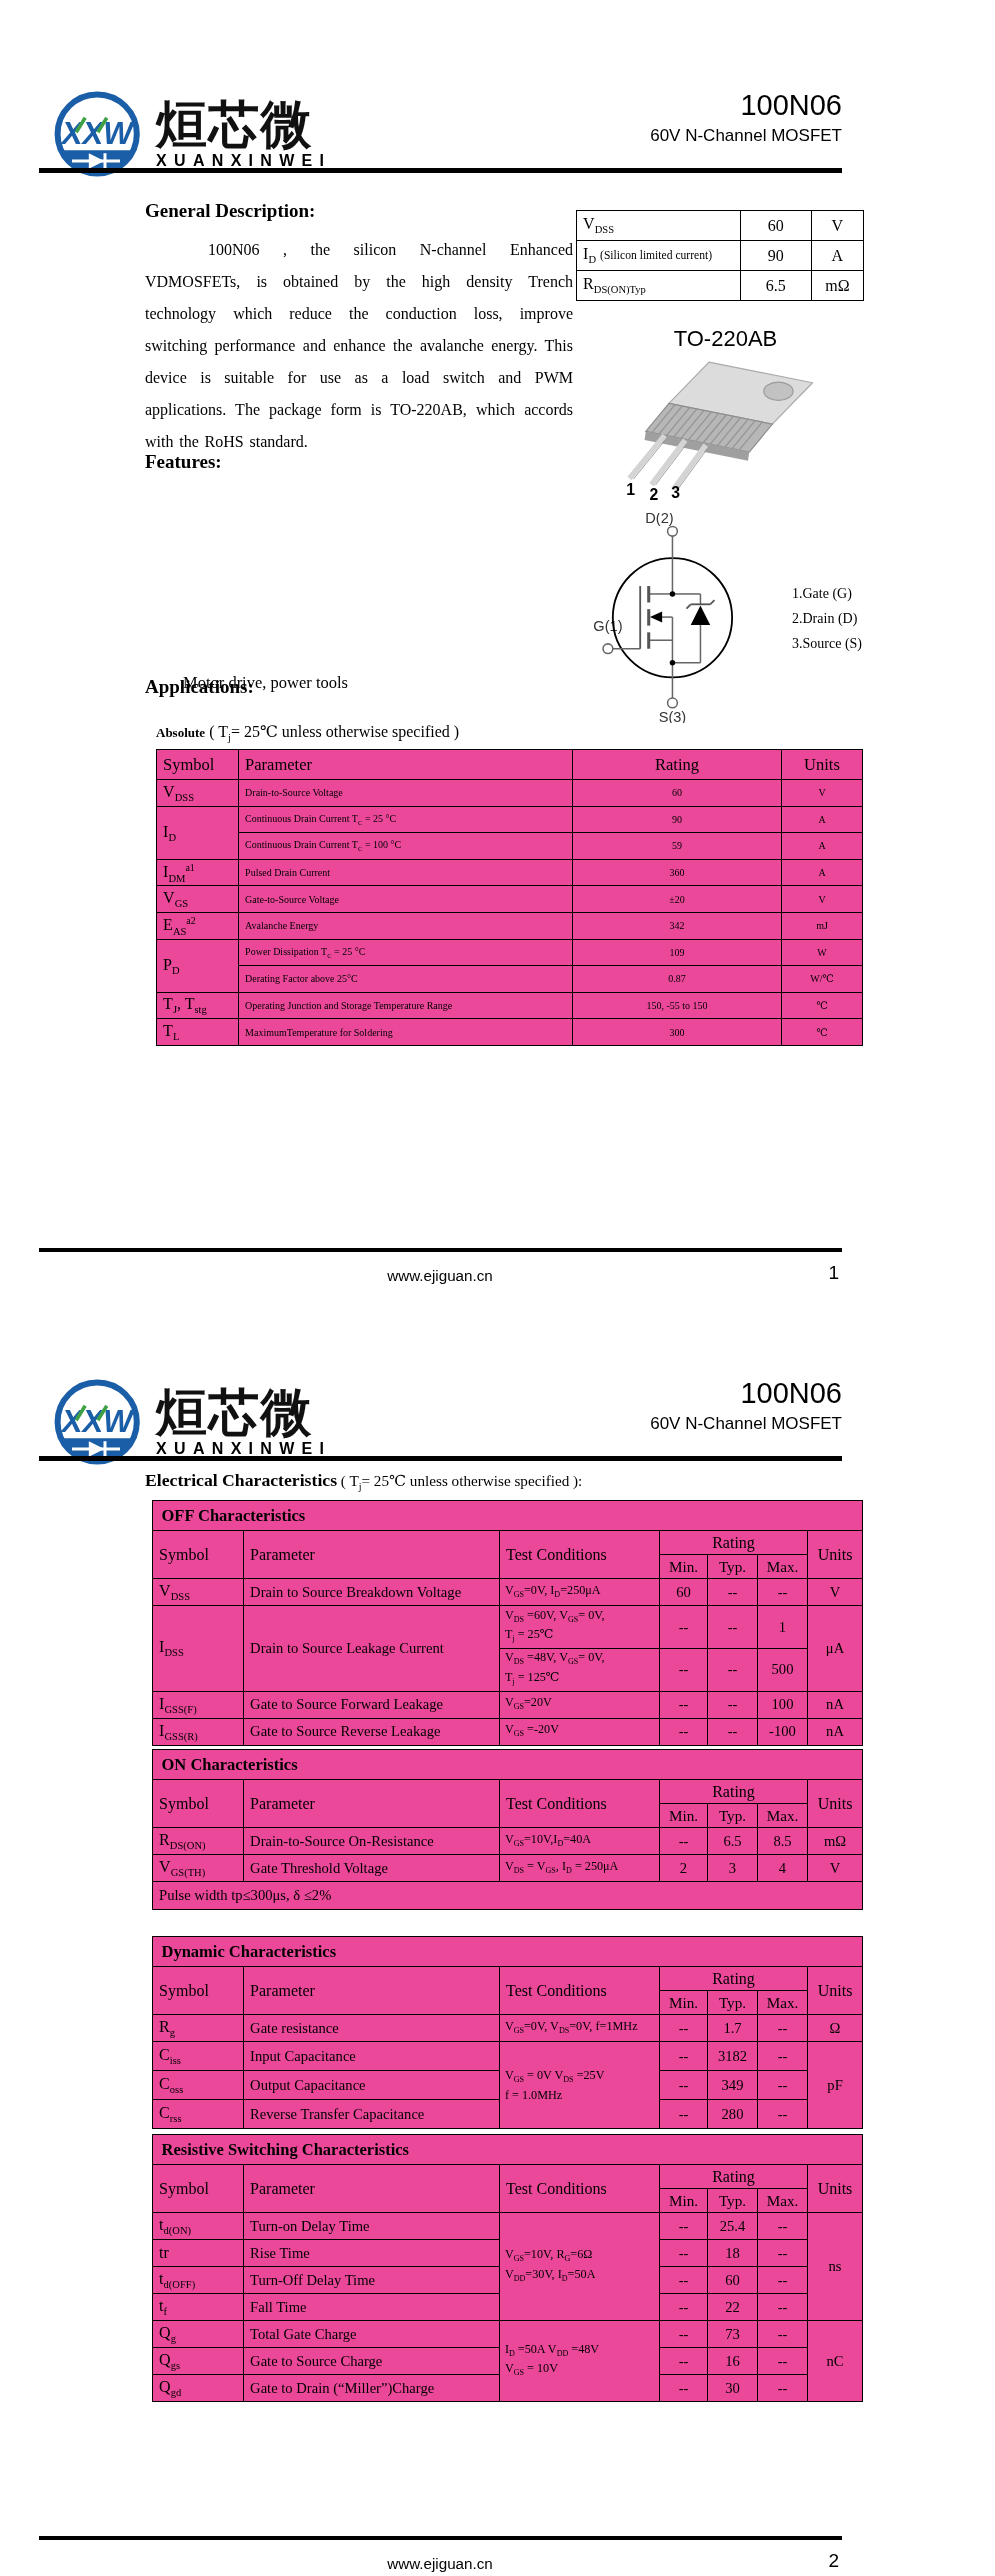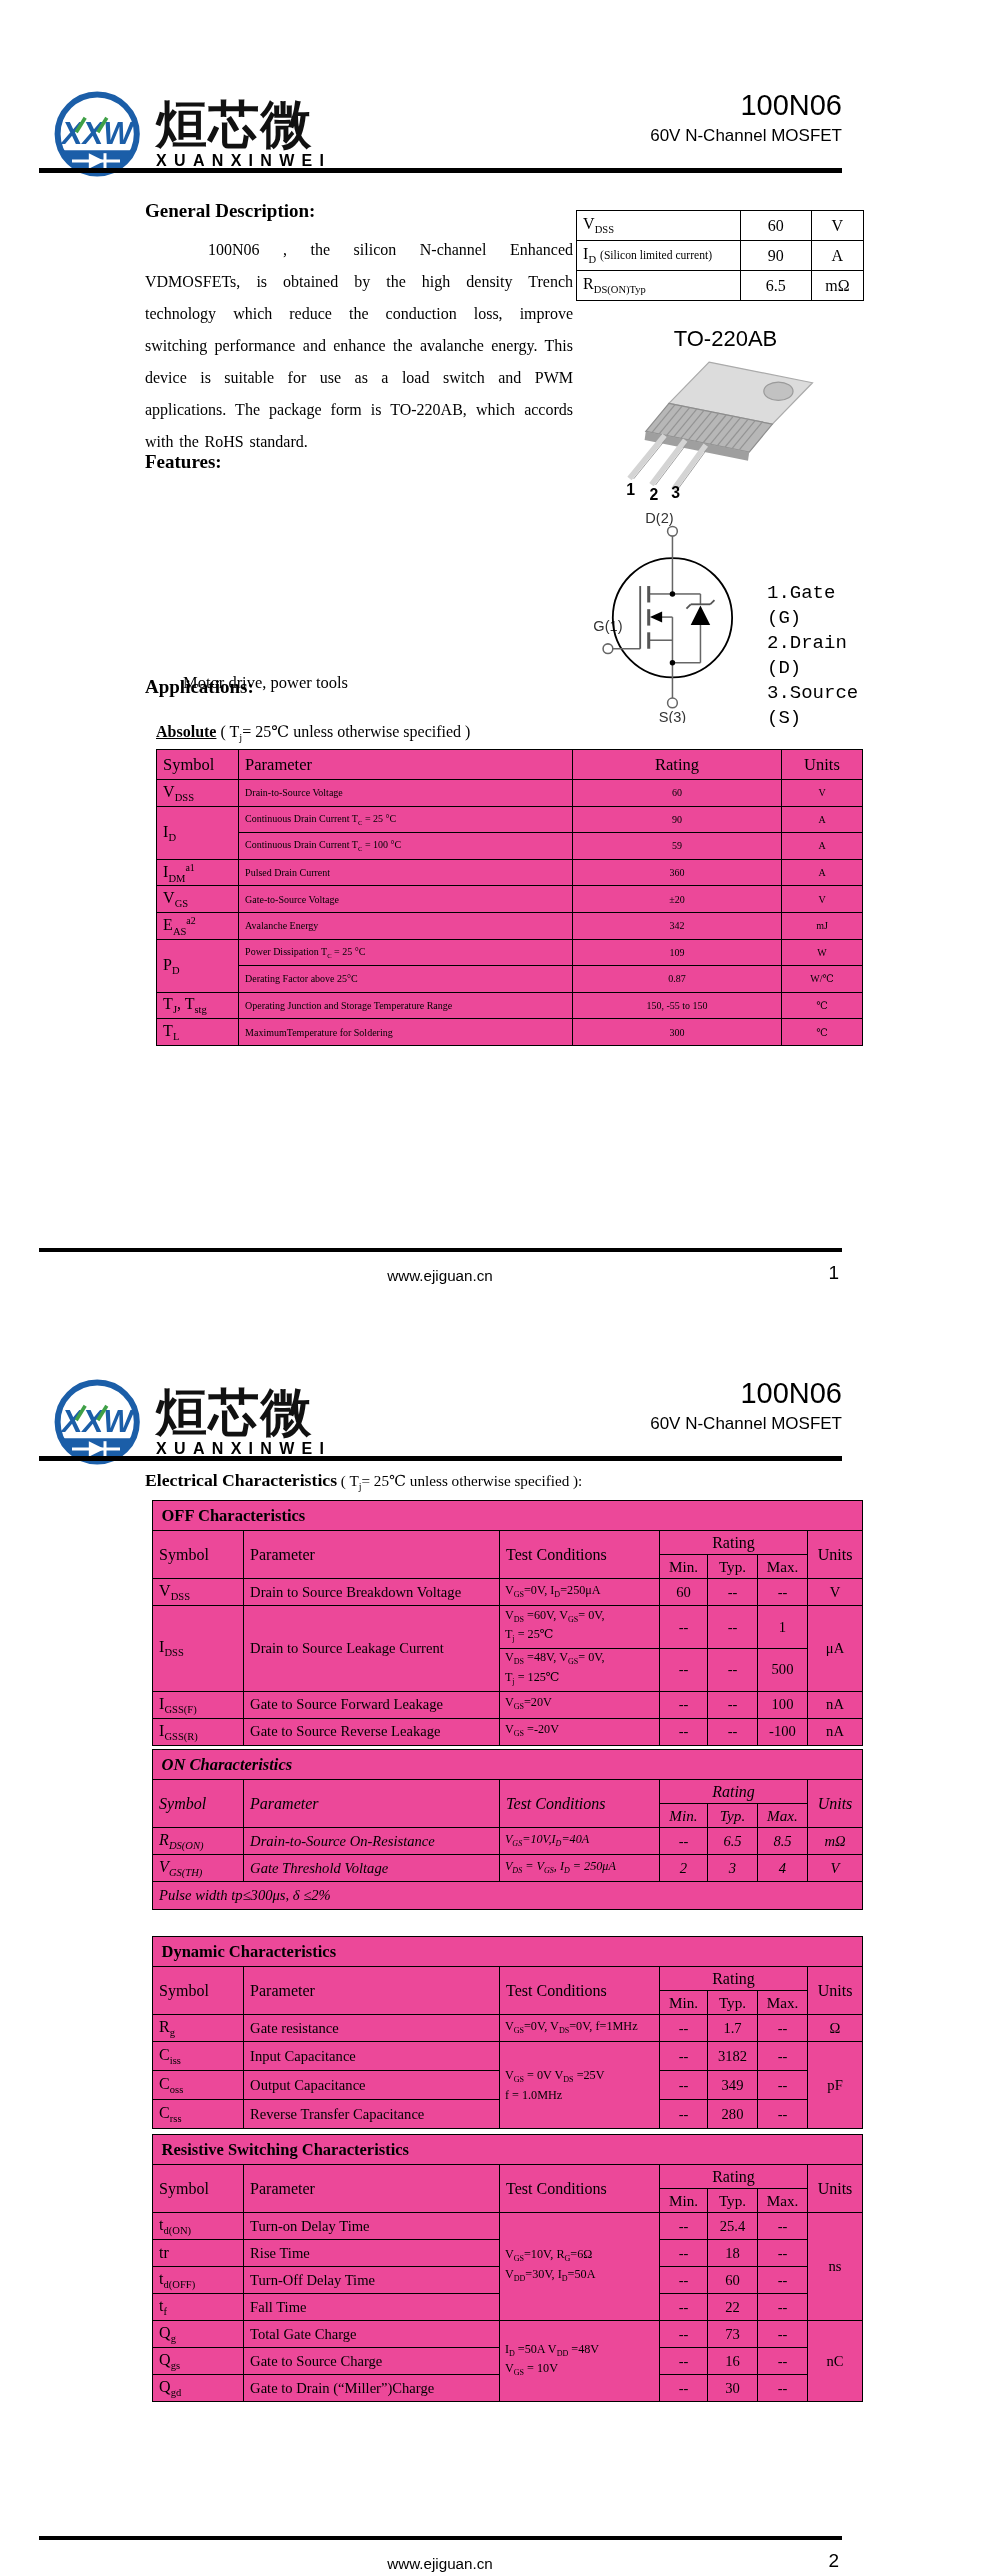--- a/index.html
+++ b/index.html
@@ -26,24 +26,24 @@
   .features-list li::before{content:"●";position:absolute;left:0;top:1.8px;font-size:13.4px;}
   .apps-body{position:absolute;left:183px;top:673px;font-size:16.5px;}
   
   .sum-table{position:absolute;left:576px;top:210px;width:288px;border:1.8px solid #000;border-collapse:collapse;table-layout:fixed;}
   .sum-table td{border:1.2px solid #000;height:29px;font-size:16px;padding:0 6.1px;overflow:hidden;}
   .sum-table .v,.sum-table .u{text-align:center;padding:0 2.4px;}
   .sum-note{font-size:11.6px;}
   .pkg-name{position:absolute;left:622px;top:326px;width:207px;text-align:center;font-family:"Liberation Sans","DejaVu Sans",sans-serif;font-size:22px;}
   .pkg-svg{position:absolute;left:619px;top:356px;}
   .mos-svg{position:absolute;left:581px;top:513px;}
-  .pin-legend{position:absolute;left:767px;top:581px;font-family:Liberation Mono, monospace;font-size:19px;line-height:25px;}
+  .pin-legend{position:absolute;left:792px;top:581px;font-family:Liberation Serif, serif;font-size:14px;line-height:25px;}
   
   .tbl-title{position:absolute;left:156px;font-size:16px;}
-  .tbl-title b{font-size:16px;text-decoration:underline;}
+  .tbl-title b{font-size:13px;}
   sub{font-size:66%;}
   sup{font-size:62%;vertical-align:super;}
   table.spec{border-collapse:collapse;table-layout:fixed;position:absolute;border:1.8px solid #000;background:#ec4899;}
   table.spec td{border:1.2px solid #000;overflow:hidden;padding:0 6.1px;}
   .t1{left:156px;top:749px;width:706px;}
   .t1 td{height:25.6px;font-size:10px;}
   .t1 td.h{height:29px;font-size:16.5px;}
   .t1 .sym{font-size:16px;}
   .t1 .ctr{text-align:center;}
   .t2{left:152px;width:710px;}
@@ -377,21 +377,21 @@
       <td>Gate to Source Reverse Leakage</td>
       <td class="cond">V<sub>GS</sub> =-20V</td>
       <td class="ctr">--</td>
       <td class="ctr">--</td>
       <td class="ctr">-100</td>
       <td class="ctr">nA</td>
     </tr>
   </tbody>
     </table>
 
-  <table class="spec t2" style="top:461px;font-style:italic;">
+  <table class="spec t2" style="top:461px;">
     <colgroup>
         <col style="width:91px">
         <col style="width:256px">
         <col style="width:160px">
         <col style="width:48px">
         <col style="width:50px">
         <col style="width:50px">
         <col style="width:55px">
       </colgroup>
     <tbody>

